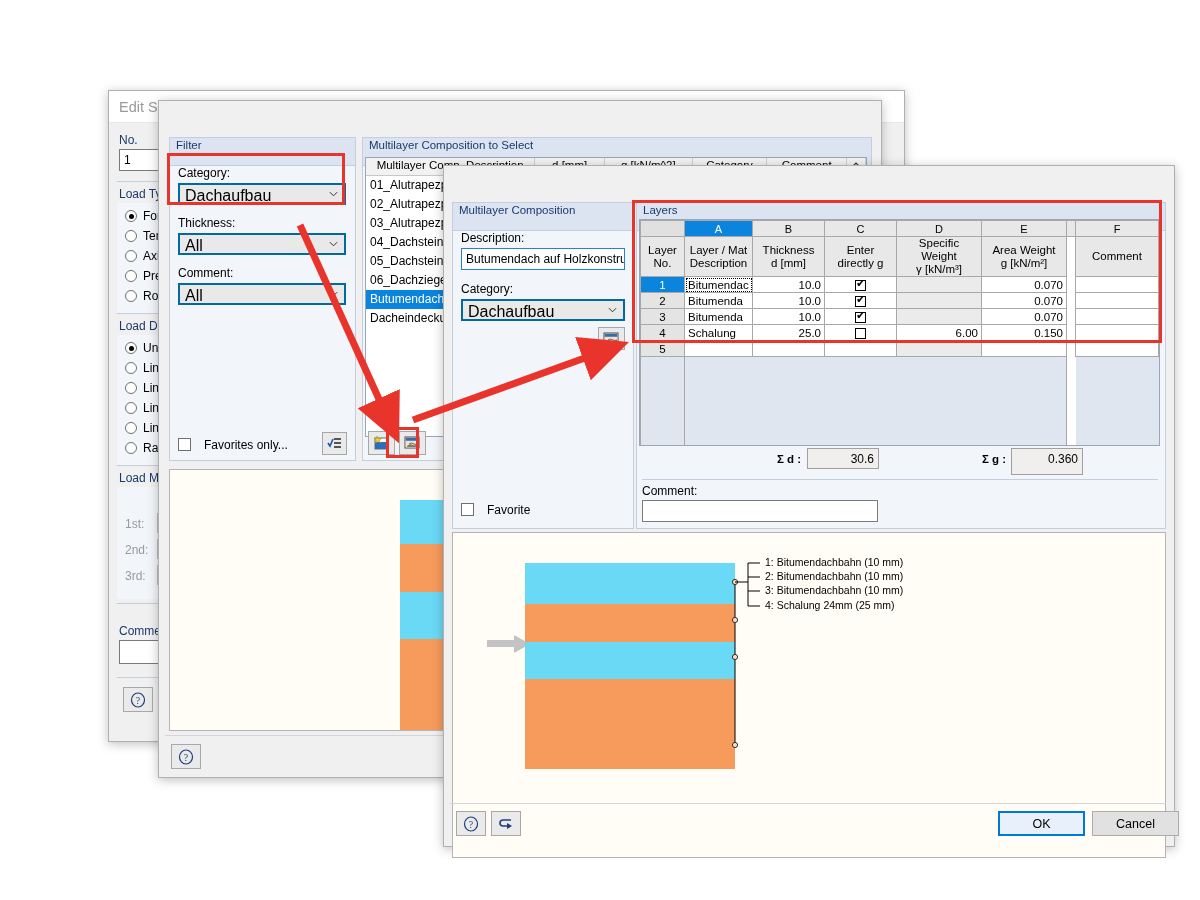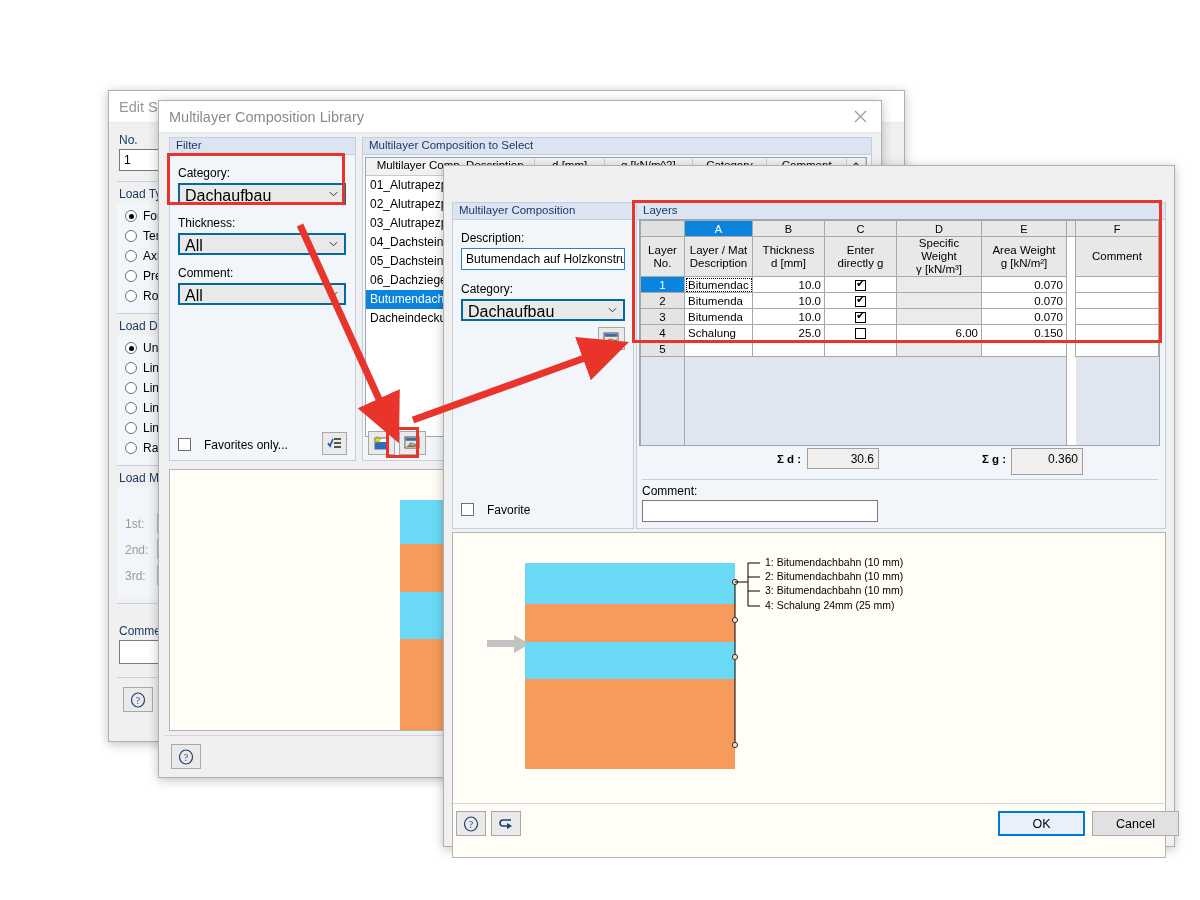--- a/index.html
+++ b/index.html
@@ -31,21 +31,21 @@
     width: 34px; height: 28px;
     display: flex; align-items: center; justify-content: center;
     font-size: 17px; color: #333; font-family: "DejaVu Sans", sans-serif;
   }
   .group {
     position: absolute;
     border: 1px solid #c3cede;
     background: #f2f5fa;
   }
   .group > .gtitle {
-    position: absolute; top: 0; left: 0; right: 0; height: 17px;
+    position: absolute; top: 0; left: 0; right: 0; height: 28px;
     background: #dbe4f0;
     color: #1b3a6b; font-size: 11.5px;
     padding: 1px 0 0 6px; box-sizing: border-box;
     border-bottom: 1px solid #c3cede;
   }
   .lbl { position: absolute; font-size: 12px; color: #000; white-space: nowrap; }
   .lbl.dim { color: #9a9a9a; }
   .txtbox {
     position: absolute; box-sizing: border-box;
     background: #fff; border: 1px solid #7a7a7a;
@@ -193,29 +193,20 @@
     <div class="iconbtn" style="left:14px; top:596px; width:30px; height:25px;">
       <svg width="16" height="16" viewBox="0 0 16 16">
         <ellipse cx="8" cy="8" rx="6.5" ry="7" fill="none" stroke="#1f3f7a" stroke-width="1.2"></ellipse>
         <text x="8" y="12" font-size="10" text-anchor="middle" fill="#1f3f7a" font-family="Liberation Serif, serif">?</text>
       </svg>
     </div>
     <div class="iconbtn" style="left:50px; top:596px; width:30px; height:25px; background:#f0f0f0; border-color:#d2d2d2;"></div>
   </div>
 
   <div class="win" style="left:158px; top:100px; width:722px; height:676px;">
-    <div class="titlebar">
-      <div class="tb-text" style="color:#8a8a8a;">Multilayer Composition Library</div>
-      <div class="closebtn">
-        <svg width="13" height="13" viewBox="0 0 13 13">
-          <line x1="1" y1="1" x2="12" y2="12" stroke="#9a9a9a" stroke-width="1.3"></line>
-          <line x1="12" y1="1" x2="1" y2="12" stroke="#9a9a9a" stroke-width="1.3"></line>
-        </svg>
-      </div>
-    </div>
 
     <div class="group" style="left:10px; top:36px; width:185px; height:322px;">
       <div class="gtitle">Filter</div>
       <div class="lbl" style="left:8px; top:28px;">Category:</div>
       <div class="combo" style="left:8px; top:45px; width:168px; height:22px;">
         <span>Dachaufbau</span>
         <svg class="chev" viewBox="0 0 10 10">
           <polyline points="1,3 5,7 9,3" fill="none" stroke="#333" stroke-width="1.1"></polyline>
         </svg>
       </div>

